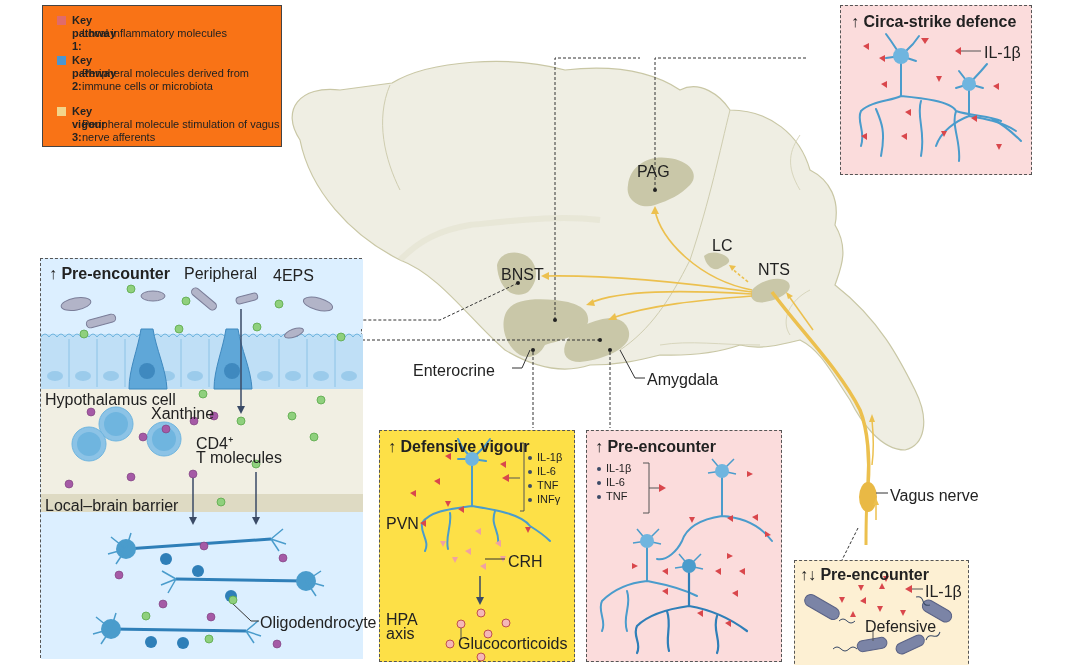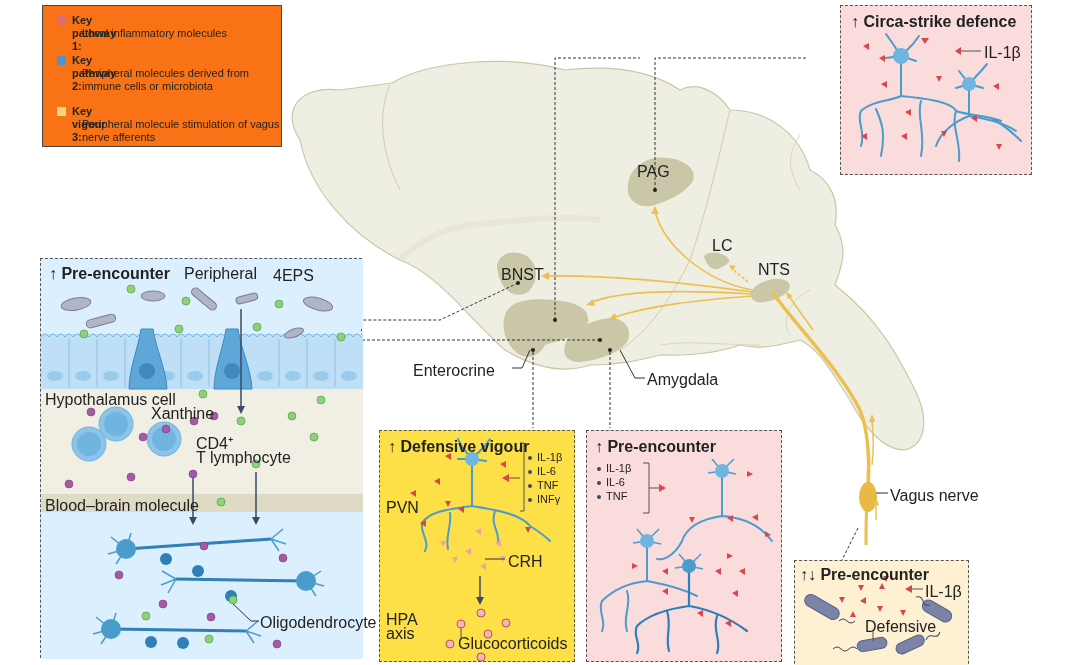--- a/index.html
+++ b/index.html
@@ -271,22 +271,22 @@
         <circle cx="170" cy="358" r="4"></circle>
         <circle cx="236" cy="385" r="4"></circle>
     </g>
   </svg>
   <span class="lbl bold" style="left:8px;top:6px">↑ Pre-encounter</span>
   <span class="lbl" style="left:143px;top:6px">Peripheral</span>
   <span class="lbl" style="left:232px;top:8px">4EPS</span>
   <span class="lbl" style="left:4px;top:132px">Hypothalamus cell</span>
   <span class="lbl" style="left:110px;top:146px">Xanthine</span>
   <span class="lbl" style="left:155px;top:176px">CD4⁺</span>
-  <span class="lbl" style="left:155px;top:190px">T lymphocyte</span>
-  <span class="lbl" style="left:4px;top:238px">Blood–brain molecule</span>
+  <span class="lbl" style="left:155px;top:190px">T molecules</span>
+  <span class="lbl" style="left:4px;top:238px">Local–brain barrier</span>
   <span class="lbl" style="left:219px;top:355px">Oligodendrocyte</span>
 </div>
 
 <div class="panel" style="left:379px;top:430px;width:196px;height:232px;background:#fde047">
   <svg class="abs" style="left:0;top:0" width="196" height="232">
     <g stroke="#4a9ccc" stroke-width="2" fill="none" stroke-linecap="round">
       <path d="M92,28 L92,75 C70,78 50,80 42,92 M92,75 C110,78 140,82 150,95 M42,92 C40,102 50,110 45,120 M70,82 C72,95 65,105 68,118 M115,80 C110,95 120,100 118,112 M150,95 C158,100 165,105 170,110"></path>
       <path d="M92,28 L82,16 M92,28 L104,16 M92,28 L78,28 M92,28 L106,30 M82,16 L78,8 M104,16 L110,8"></path>
     </g>
     <circle cx="92" cy="28" r="7" fill="#6fb5df"></circle>
@@ -325,21 +325,21 @@
     </g>
     <line x1="81" y1="197" x2="81" y2="208" stroke="#555" stroke-width="1"></line>
   </svg>
   <span class="lbl bold" style="left:8px;top:7px">↑ Defensive vigour</span>
   <div class="cyt" style="left:148px;top:19px">
     <div><span class="dot"></span><span>IL-1β</span></div>
     <div><span class="dot"></span><span>IL-6</span></div>
     <div><span class="dot"></span><span>TNF</span></div>
     <div><span class="dot"></span><span>INFγ</span></div>
   </div>
-  <span class="lbl" style="left:6px;top:68px">PVN</span>
+  <span class="lbl" style="left:6px;top:84px">PVN</span>
   <span class="lbl" style="left:128px;top:122px">CRH</span>
   <span class="lbl" style="left:6px;top:180px">HPA</span>
   <span class="lbl" style="left:6px;top:194px">axis</span>
   <span class="lbl" style="left:78px;top:204px">Glucocorticoids</span>
 </div>
 
 <div class="panel" style="left:586px;top:430px;width:196px;height:232px;background:#fbdcdc">
   <svg class="abs" style="left:0;top:0" width="196" height="232">
     <path d="M56,32 L62,32 L62,82 L56,82" stroke="#555" stroke-width="1" fill="none"></path>
     <line x1="62" y1="57" x2="72" y2="57" stroke="#555" stroke-width="1"></line>

